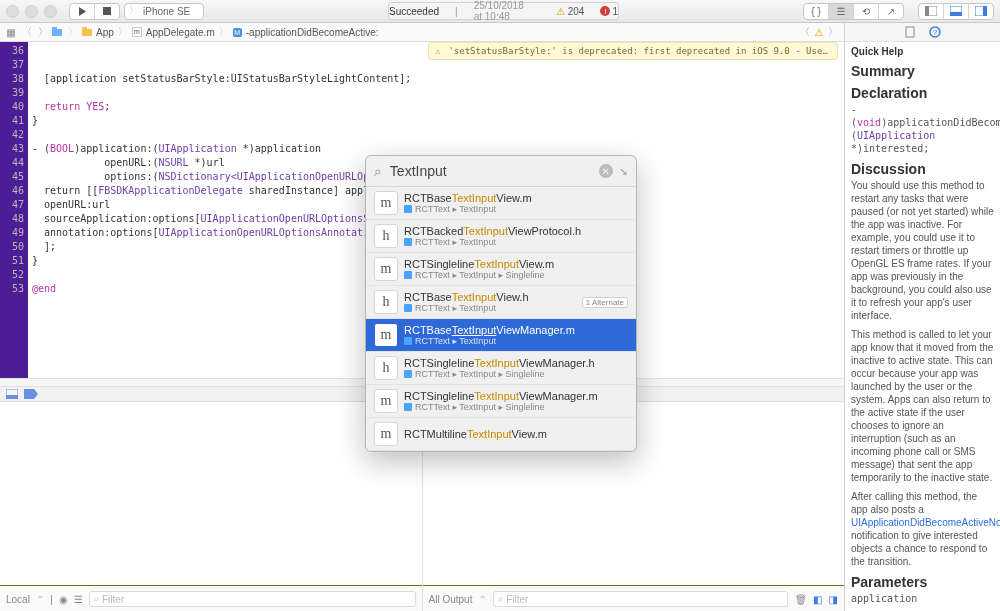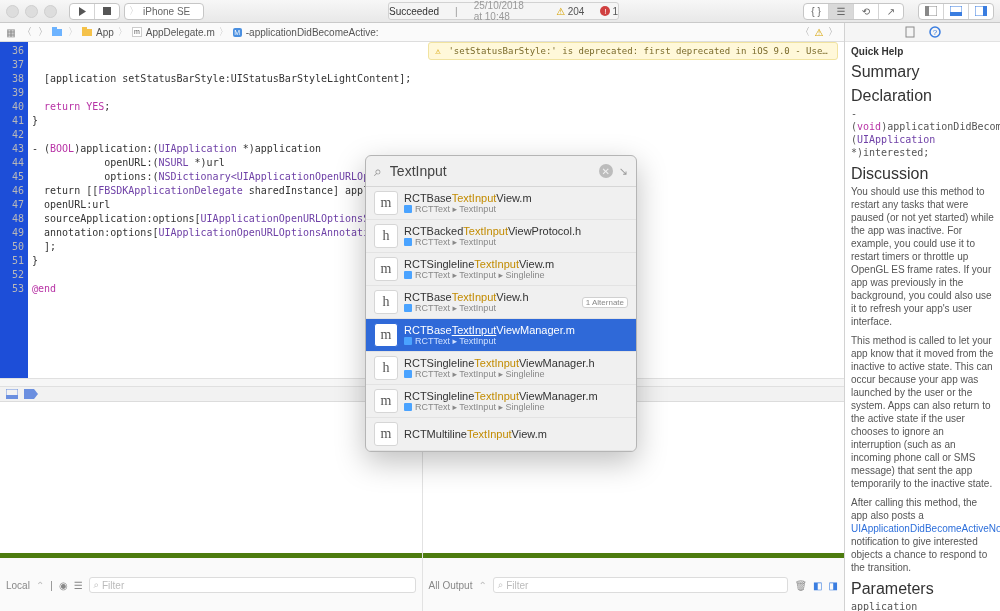--- a/index.html
+++ b/index.html
@@ -12,37 +12,37 @@
   .status{flex:1;max-width:280px;margin:0 auto;height:16px;border:1px solid #d2d2d2;border-radius:3px;background:#f5f5f5;display:flex;align-items:center;justify-content:center;font-size:10px;color:#555;gap:16px}
   .status .gray{color:#999}
   .spacer{flex:1}
   .crumbs{height:18px;border-bottom:1px solid #ddd;display:flex;align-items:center;font-size:10px;color:#555;padding:0 4px;gap:2px;background:#fafafa}
   .crumbs .navbt{width:14px;height:14px;display:flex;align-items:center;justify-content:center;color:#888}
   .crumbs .sep{color:#bbb;margin:0 2px}
   .crumbs .ico{width:10px;height:10px;display:inline-block;margin-right:2px}
   .body{display:flex;height:calc(100% - 22px)}
   .editor-area{flex:1;display:flex;flex-direction:column;min-width:0}
   .code-wrap{display:flex;flex:1;min-height:0}
-  .gutter{width:24px;text-align:right;padding:2px 4px 0 0;color:#b8b8b8;font-family:Menlo,monospace;font-size:10px;line-height:14px;background:#1d4ed8}
+  .gutter{width:24px;text-align:right;padding:2px 4px 0 0;color:#b8b8b8;font-family:Menlo,monospace;font-size:10px;line-height:14px;background:#4c1d95}
   .code{flex:1;padding:2px 4px 0 4px;font-family:Menlo,monospace;font-size:10px;line-height:14px;white-space:pre;color:#333;position:relative;min-width:0}
   .kw{color:#b833a6}
   .type{color:#6f41a7}
   .endd{color:#b833a6}
   .warnbar{background:#fff8d9;border:1px solid #f1e3a0;border-radius:3px;font-size:9px;color:#7a6a2a;padding:1px 4px;position:absolute;right:6px;top:0;max-width:400px;white-space:nowrap;overflow:hidden;text-overflow:ellipsis}
   .midrow{height:7px;border-top:1px solid #e0e0e0;background:#f6f6f6}
   .debugbar{height:14px;border-top:1px solid #e0e0e0;background:#f2f2f2;display:flex;align-items:center;padding:0 6px;gap:6px;color:#6b8fe0}
   .console{height:210px;border-top:1px solid #dcdcdc;display:flex}
   .console .left,.console .right{flex:1;display:flex;flex-direction:column}
   .console .left{border-right:1px solid #e2e2e2}
-  .filterbar{height:18px;border-top:5px solid #4d7c0f;display:flex;align-items:center;font-size:10px;color:#888;padding:18px 6px;gap:6px;background:#fafafa}
+  .filterbar{height:18px;border-top:1px solid #4d7c0f;display:flex;align-items:center;font-size:10px;color:#888;padding:4px 6px;gap:6px;background:#fafafa}
   .filterbar .search{flex:1;border:1px solid #dcdcdc;border-radius:3px;height:14px;display:flex;align-items:center;padding:0 4px;color:#bbb;background:#fff}
   .inspector{width:155px;border-left:1px solid #d2d2d2;display:flex;flex-direction:column;background:#fff;font-size:10px}
   .insp-tabs{height:18px;border-bottom:1px solid #e2e2e2;display:flex;justify-content:center;align-items:center;gap:14px;color:#8a8a8a;background:#f5f5f5}
   .insp-body{flex:1;overflow:auto;padding:4px 6px}
-  .insp-body h4{margin:6px 0 2px 0;font-size:16px;font-weight:400}
+  .insp-body h4{margin:6px 0 2px 0;font-size:14px;font-weight:700}
   .insp-body p{margin:0 0 6px 0;color:#555;line-height:13px;font-size:10px}
   .insp-link{color:#2d6fdb}
   .decl{font-family:Menlo,monospace;font-size:9.5px;color:#333}
   .decl .dk{color:#b833a6}.decl .dt{color:#6f41a7}
   
   .openq{position:absolute;left:365px;top:155px;width:270px;background:#f0f0f0;border:1px solid #b5b5b5;border-radius:6px;box-shadow:0 10px 30px rgba(0,0,0,.25);overflow:hidden}
   .oq-search{display:flex;align-items:center;padding:6px 8px;border-bottom:1px solid #d6d6d6;gap:6px}
   .oq-search input{flex:1;border:none;background:transparent;font-size:14px;outline:none;color:#444}
   .oq-search .clear{width:14px;height:14px;border-radius:50%;background:#bcbcbc;color:#f0f0f0;display:flex;align-items:center;justify-content:center;font-size:10px}
   .oq-row{display:flex;align-items:center;padding:4px 8px;gap:6px;border-bottom:1px solid #e3e3e3}

